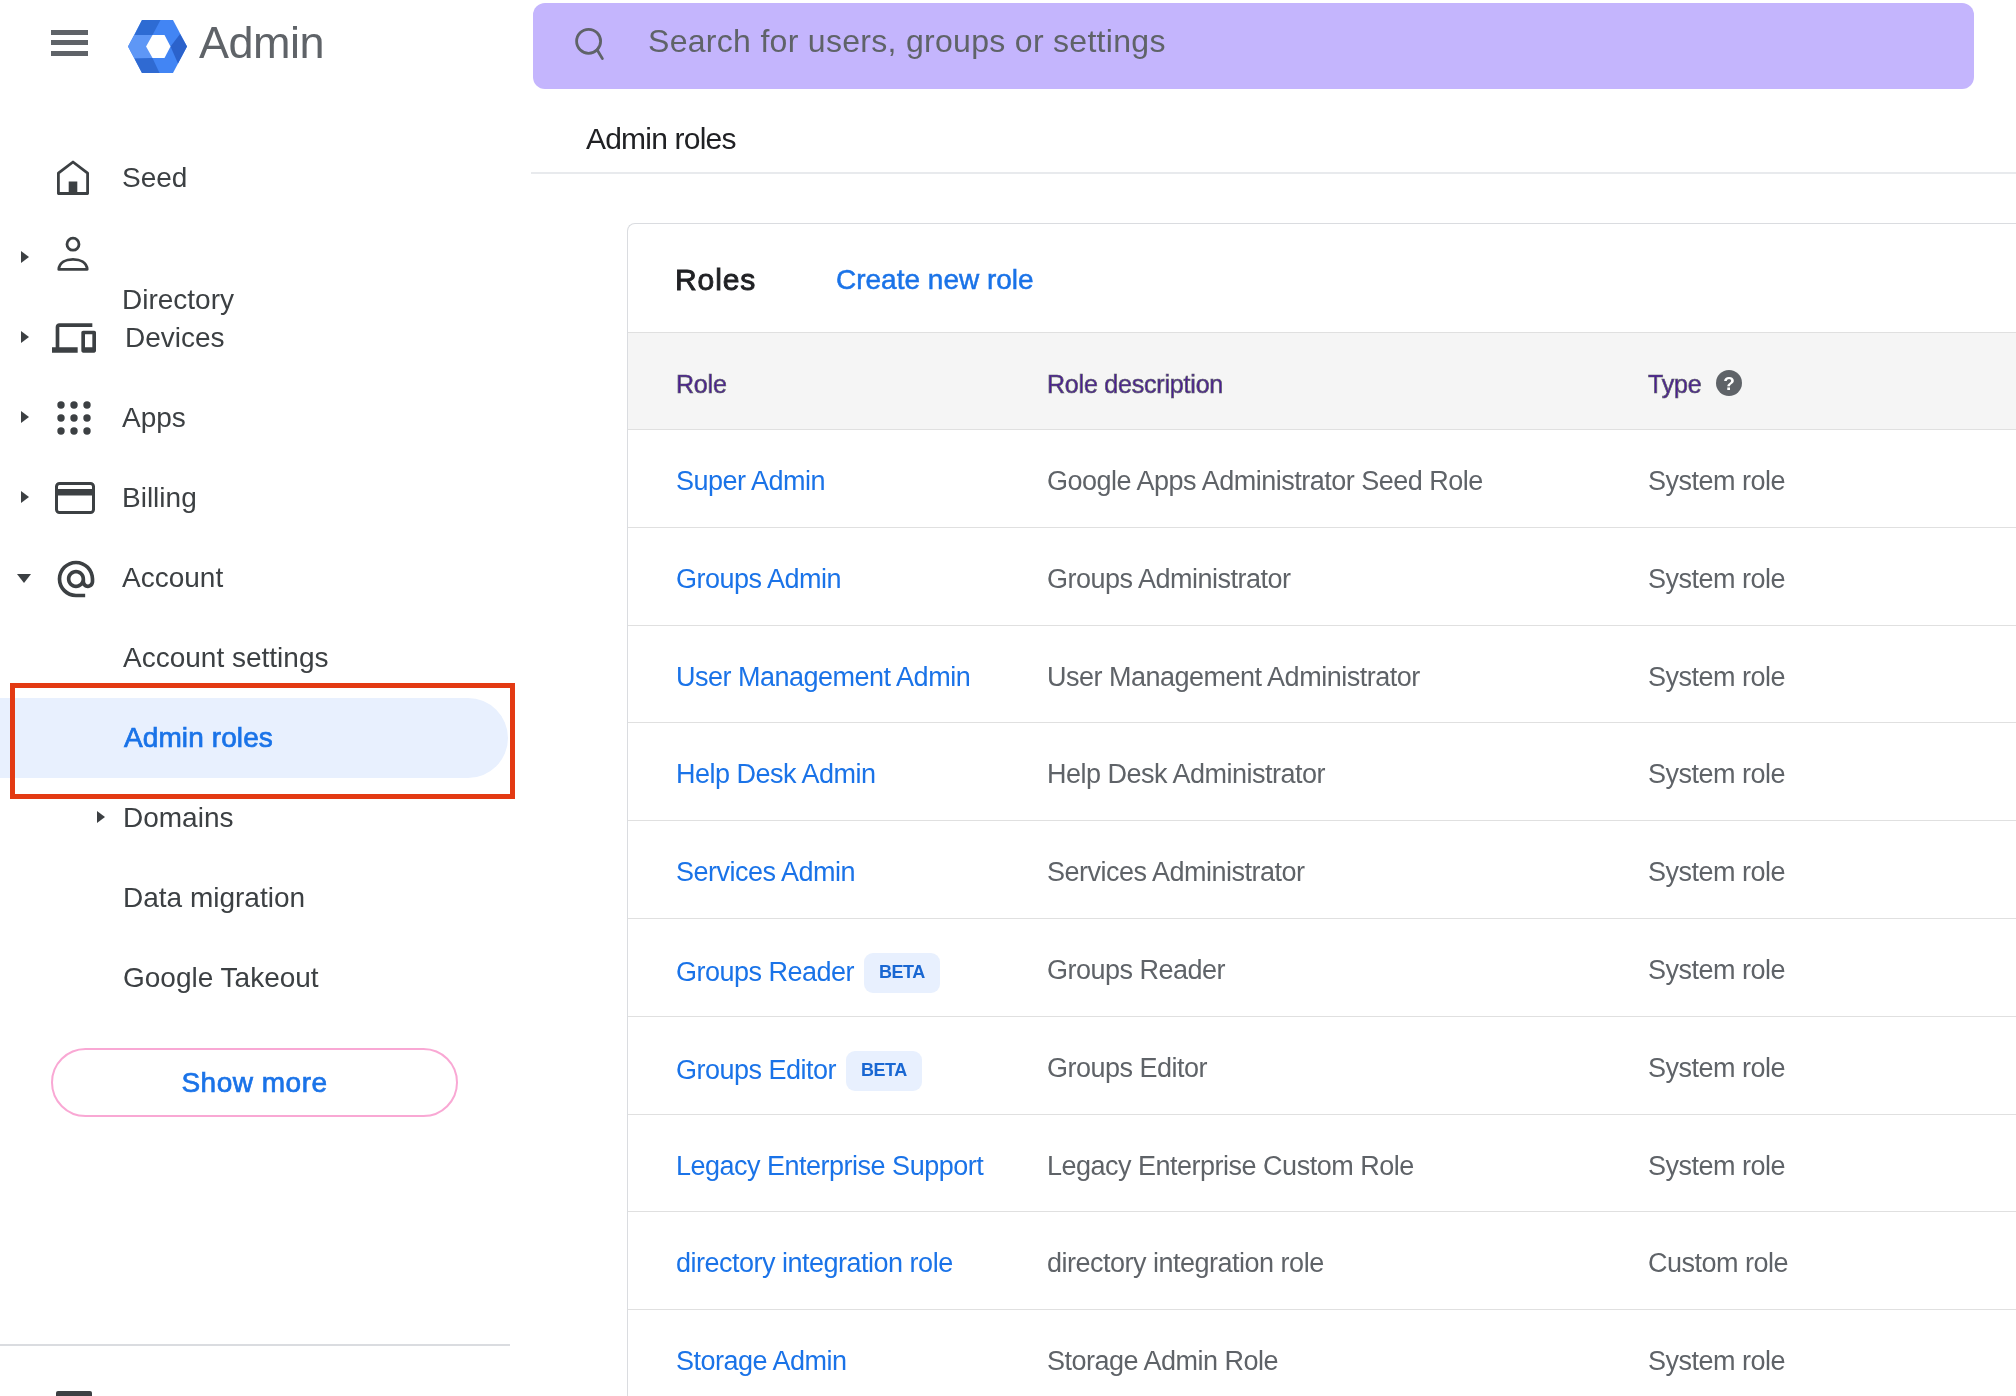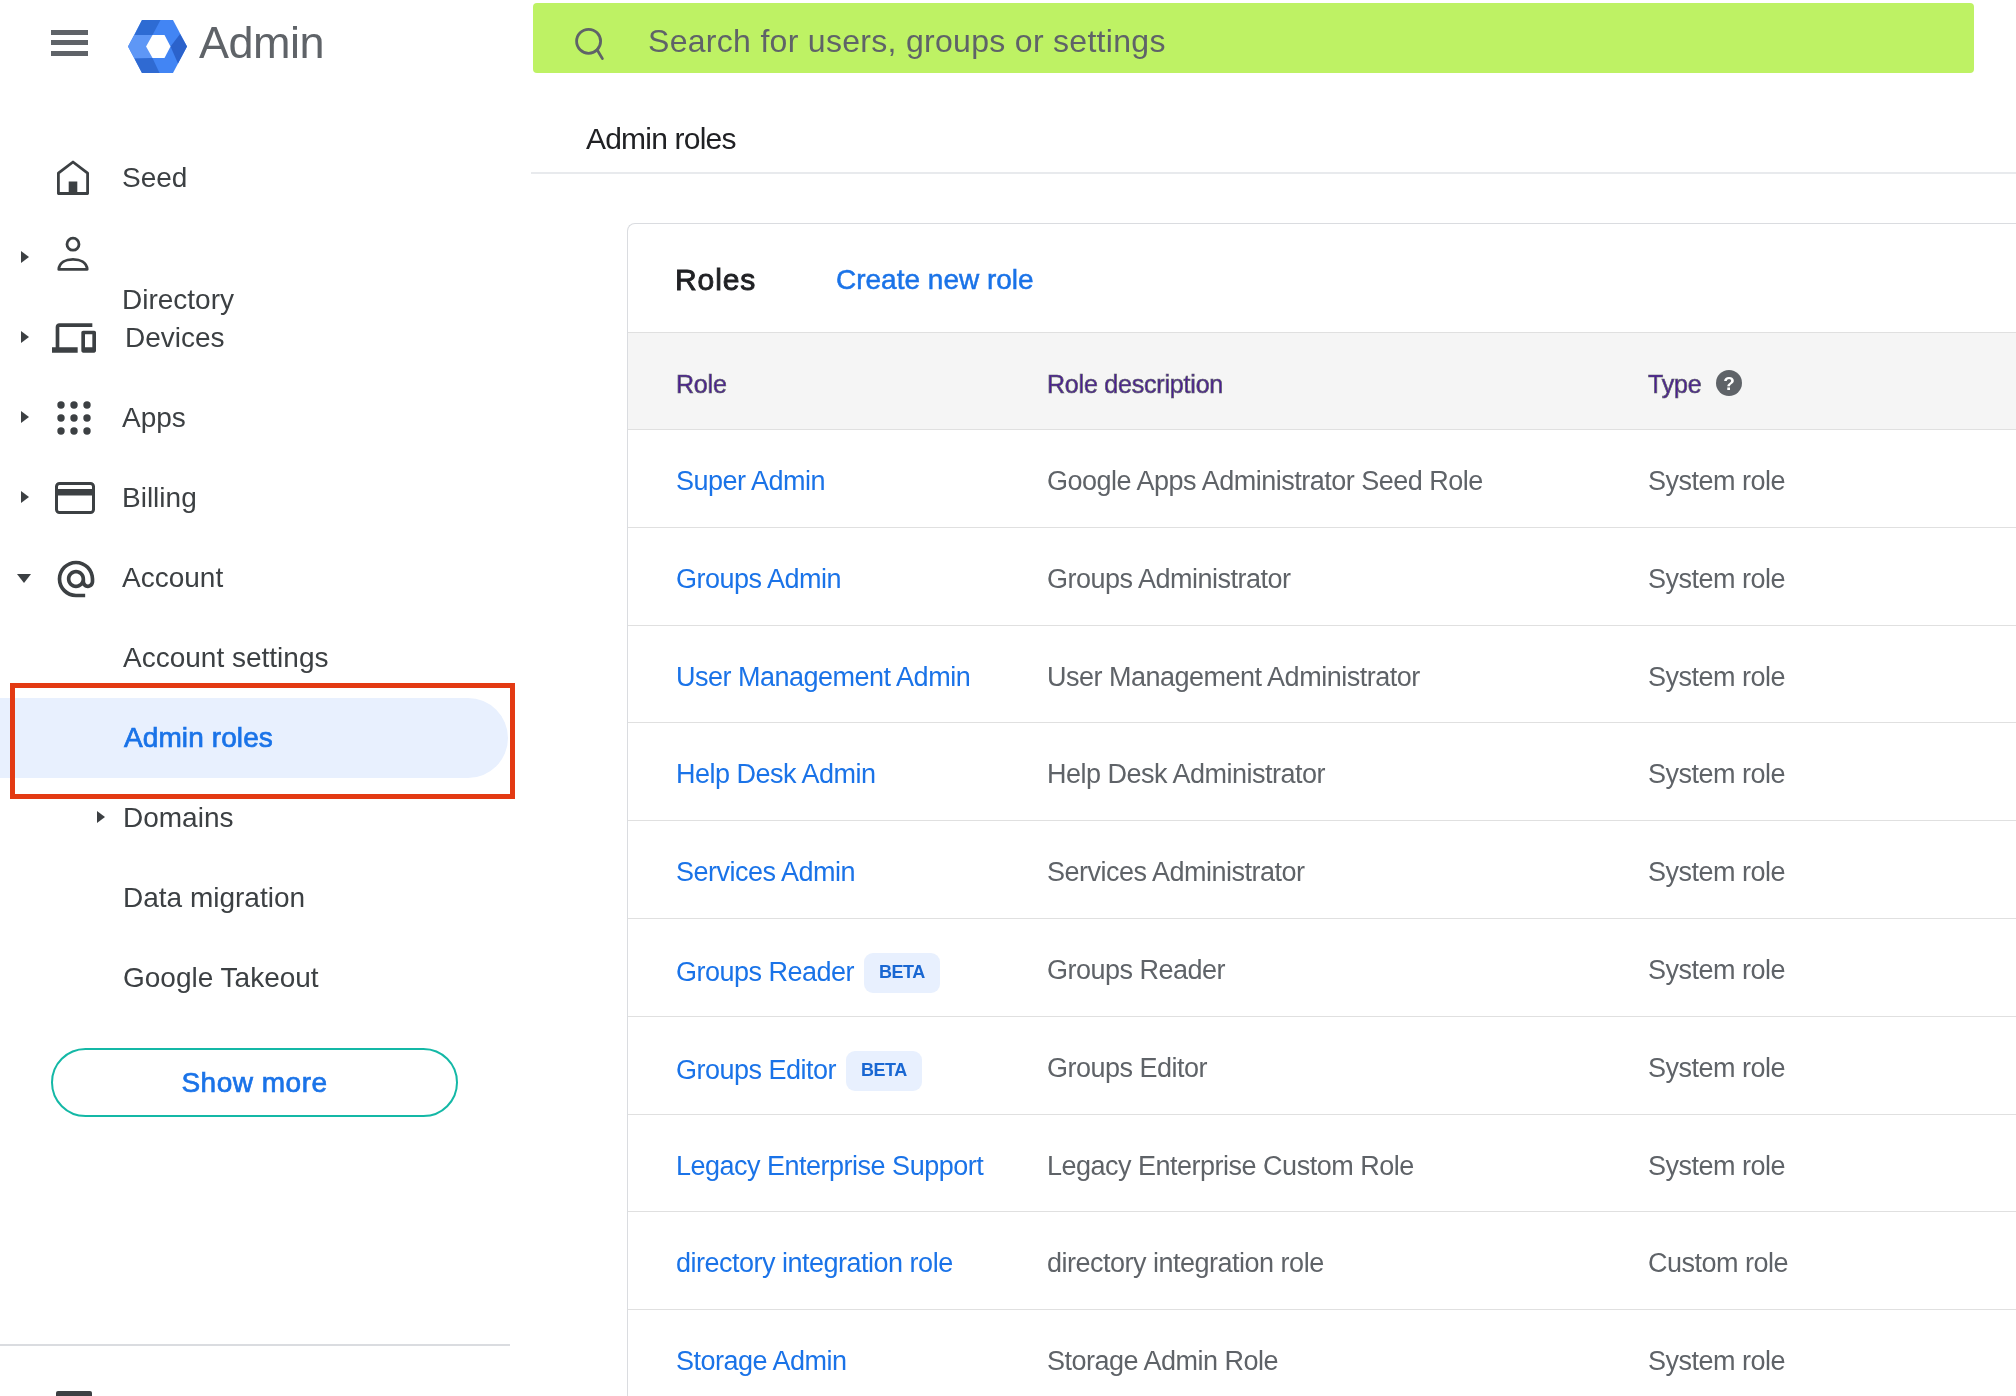--- a/index.html
+++ b/index.html
@@ -19,21 +19,21 @@
 <svg class="abs" style="left:128px; top:20px;" width="59" height="53" viewBox="0 0 59 53">
   <polygon points="0,26.5 14,0 45,0 59,26.5 45,53 14,53" fill="#4285f4"></polygon>
   <polygon points="14,0 32.5,0 24.5,15 6.5,15" fill="#2d6bd3"></polygon>
   <polygon points="6.5,15 24.5,15 18,26.5 24.5,38 6.4,38.4 0,26.5" fill="#5e97f6"></polygon>
   <polygon points="6.4,38.4 24.5,38 31.5,53 14,53" fill="#2f6ad2"></polygon>
   <polygon points="52,14 59,26.5 50,43.5 42.5,26.5" fill="#2b62cb"></polygon>
   <polygon points="18,26.5 24.5,15 36.5,15 42.5,26.5 36.5,38 24.5,38" fill="#ffffff"></polygon>
 </svg>
 <div class="abs" style="left:199px; top:17px; font-size:45px; color:#5f6368; letter-spacing:-0.5px;">Admin</div>
 
-<div class="abs" style="left:533px; top:3px; width:1441px; height:70px; background:#bef264; border-radius:4px;">
+<div class="abs" style="left:533px; top:3px; width:1441px; height:86px; background:#c4b5fd; border-radius:12px;">
   <svg class="abs" style="left:39px; top:22px;" width="34" height="36" viewBox="0 0 34 36">
     <circle cx="16.6" cy="16.3" r="12" fill="none" stroke="#5f6368" stroke-width="2.8"></circle>
     <line x1="25.1" y1="24.8" x2="30.4" y2="33.6" stroke="#5f6368" stroke-width="2.8" stroke-linecap="round"></line>
   </svg>
   <div class="abs" style="left:115px; top:20px; font-size:32px; color:#5f6368; letter-spacing:0.3px;">Search for users, groups or settings</div>
 </div>
 
 <div id="sidebar" class="abs" style="left:0; top:0; width:531px; height:1396px;">
 
   <div class="abs" style="left:0; top:698px; width:508px; height:80px; background:#e8f0fe; border-radius:0 40px 40px 0;"></div>
@@ -89,21 +89,21 @@
   </svg>
   <div class="abs nav-tx" style="left:122px; top:562px;">Account</div>
 
   <div class="abs nav-tx" style="left:123px; top:642px;">Account settings</div>
   <div class="abs" style="left:124px; top:722px; font-size:28px; font-weight:400; -webkit-text-stroke:0.7px #1a73e8; color:#1a73e8; letter-spacing:0.1px;">Admin roles</div>
   <div class="abs arr-r" style="left:97px; top:811px;"></div>
   <div class="abs nav-tx" style="left:123px; top:802px;">Domains</div>
   <div class="abs nav-tx" style="left:123px; top:882px;">Data migration</div>
   <div class="abs nav-tx" style="left:123px; top:962px;">Google Takeout</div>
 
-  <div class="abs" style="left:51px; top:1048px; width:407px; height:69px; border:2px solid #14b8a6; border-radius:35px; text-align:center; line-height:65px; font-size:28px; font-weight:400; -webkit-text-stroke:0.7px #1a73e8; color:#1a73e8; letter-spacing:0.5px;">Show more</div>
+  <div class="abs" style="left:51px; top:1048px; width:407px; height:69px; border:2px solid #f9a8d4; border-radius:35px; text-align:center; line-height:65px; font-size:28px; font-weight:400; -webkit-text-stroke:0.7px #1a73e8; color:#1a73e8; letter-spacing:0.5px;">Show more</div>
 
   <div class="abs" style="left:0; top:1344px; width:510px; height:2px; background:#dadce0;"></div>
   <div class="abs" style="left:56px; top:1391px; width:36px; height:6px; background:#3c4043; border-radius:2px 2px 0 0;"></div>
 </div>
 
 <style>
   .nav-tx { font-size:28px; color:#3c4043; }
   .arr-r { width:0; height:0; border-left:8.5px solid #3c4043; border-top:6.5px solid transparent; border-bottom:6.5px solid transparent; }
   .arr-d { width:0; height:0; border-top:9px solid #3c4043; border-left:7px solid transparent; border-right:7px solid transparent; }
 </style>

